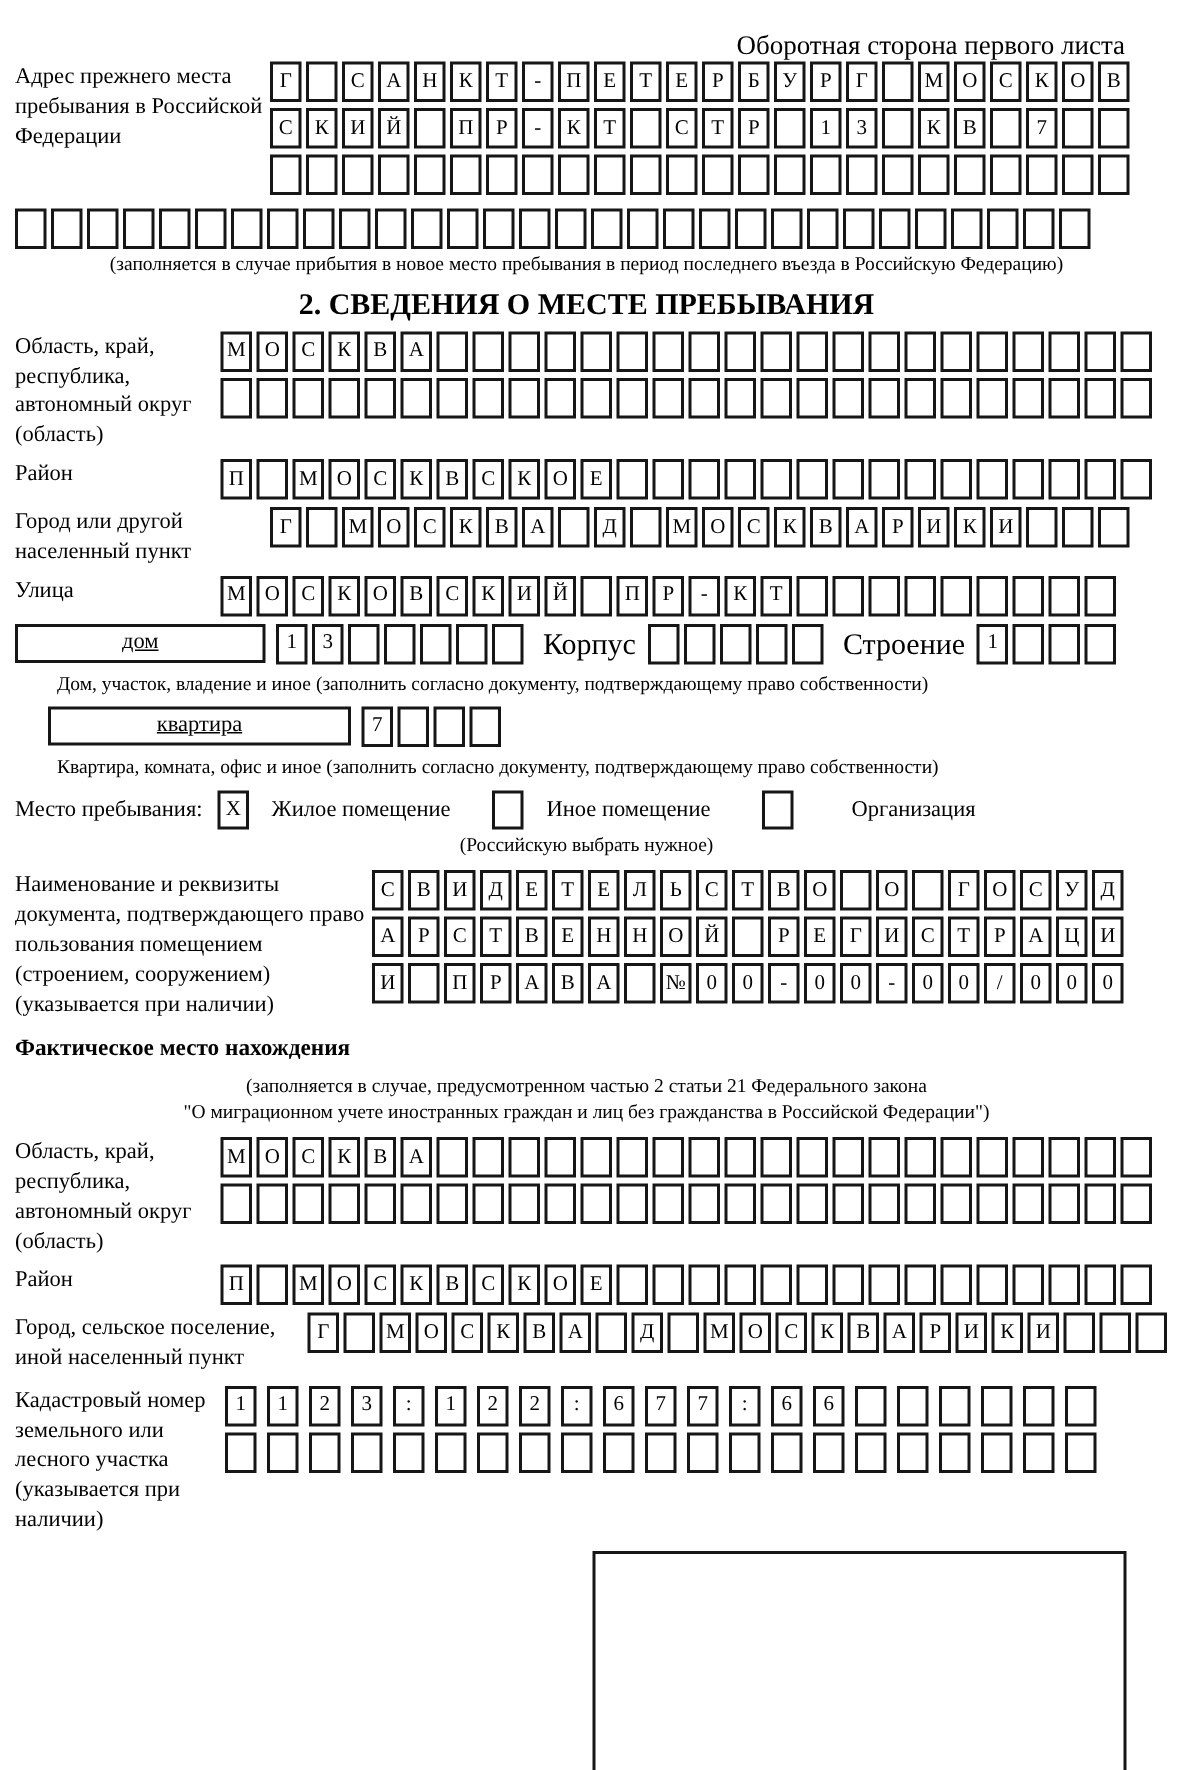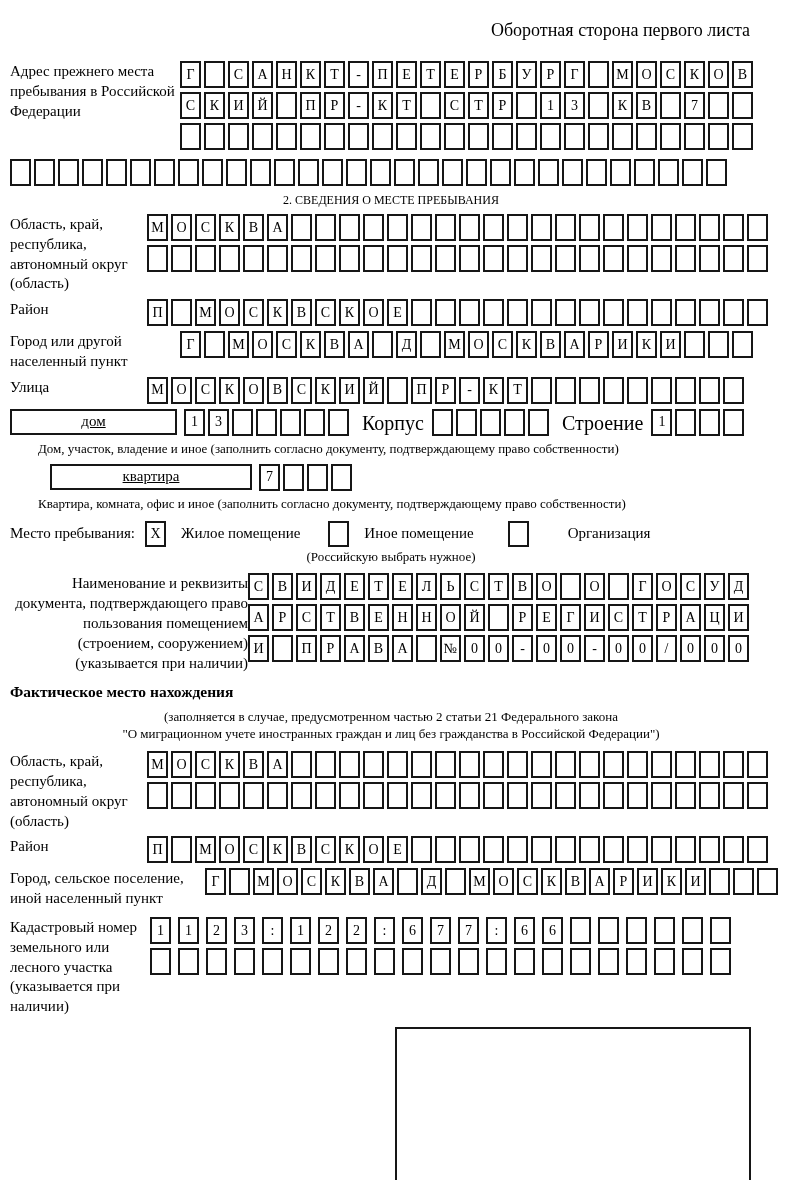--- a/index.html
+++ b/index.html
@@ -1,37 +1,37 @@
 <!DOCTYPE html>
 <html><head>
 <meta charset="utf-8">
 <style>
   html,body{margin:0;padding:0;background:#fff;}
   body{width:800px;height:1180px;font-family:"Liberation Serif",serif;color:#000;overflow:hidden;}
   .page{box-sizing:border-box;width:800px;padding:6px 28px 0 10px;}
   .corner{ text-align:right; font-size:18px; margin:14px 22px 0 0;}
   .frow{display:flex;align-items:flex-start;margin-bottom:5px;}
   .lbl{flex:none;font-size:15px;line-height:1.32;padding-top:1px;}
-  .w170{width:170px;} .w137{width:137px;} .w195{width:195px;} .w238{width:238px;text-align:right;} .w140{width:140px;}
+  .w170{width:170px;} .w137{width:137px;} .w195{width:195px;} .w238{width:238px;} .w140{width:140px;}
   .colcells{display:flex;flex-direction:column;}
   .colcells .cells{margin-bottom:4px;}
   .cells{display:flex;flex:none;}
   .cell{flex:none;box-sizing:content-box;width:17px;height:23px;border:2px solid #161616;margin-right:3px;
         display:inline-flex;align-items:center;justify-content:center;font-size:14px;line-height:1;}
   .widegap .cell{margin-right:7px;}
   .note{font-size:13px;line-height:1.3;}
   .center{text-align:center;}
-  .h2{font-size:12px;font-weight:normal;text-align:center;margin:7px 0 6px 0;}
+  .h2{font-size:20px;font-weight:bold;text-align:center;margin:7px 0 6px 0;}
   .h3{font-size:15.5px;font-weight:bold;text-align:left;margin:10px 0 8px 0;}
-  .addr-block{margin-top:20px;}
+  .addr-block{}
   .fullrow{margin:0 0 2px 0;}
   .labeled-box{box-sizing:content-box;border:2px solid #161616;height:22px;display:flex;align-items:center;
                justify-content:center;font-size:15px;flex:none;text-decoration:underline;}
   .house-box{width:163px;margin-right:7px;}
-  .apt-box{width:198px;margin-right:7px;margin-left:40px;}
+  .apt-box{width:198px;margin-right:7px;margin-left:22px;}
   .inline-lbl{font-size:20px;padding:3px 8px 0 10px;flex:none;}
   .stay-row{display:flex;align-items:center;margin:8px 0 2px 0;font-size:15px;}
   .checkbox{box-sizing:content-box;width:17px;height:22px;border:2px solid #161616;display:inline-flex;
             align-items:center;justify-content:center;font-size:14px;flex:none;}
   .stay-row .opt-label{padding-left:15px;}
   .gap1{margin-left:10px;} .gap2{margin-left:28px;} .gap3{margin-left:34px;} .gap4{margin-left:24px;}
   .stamp-box{box-sizing:border-box;width:356px;height:176px;border:2px solid #161616;margin:10px 0 6px 385px;}
   .mb2{margin-bottom:2px;} .mt8{margin-top:8px;}
   .note-left{margin:1px 0 6px 28px;}
 </style>
@@ -150,20 +150,21 @@
       <span class="cell"></span>
       <span class="cell"></span>
       <span class="cell"></span>
       <span class="cell"></span>
       <span class="cell"></span>
       <span class="cell"></span>
       <span class="cell"></span>
       <span class="cell"></span>
       <span class="cell"></span>
     </div>
+  <div class="note center mb2">(заполняется в случае прибытия в новое место пребывания в период последнего въезда в Российскую Федерацию)</div>
 
   <div class="h2">2. СВЕДЕНИЯ О МЕСТЕ ПРЕБЫВАНИЯ</div>
 
   <div class="frow">
     <div class="lbl w137">Область, край, республика, автономный округ (область)</div>
     <div class="colcells">
       <div class="cells">
           <span class="cell">М</span>
           <span class="cell">О</span>
           <span class="cell">С</span>

